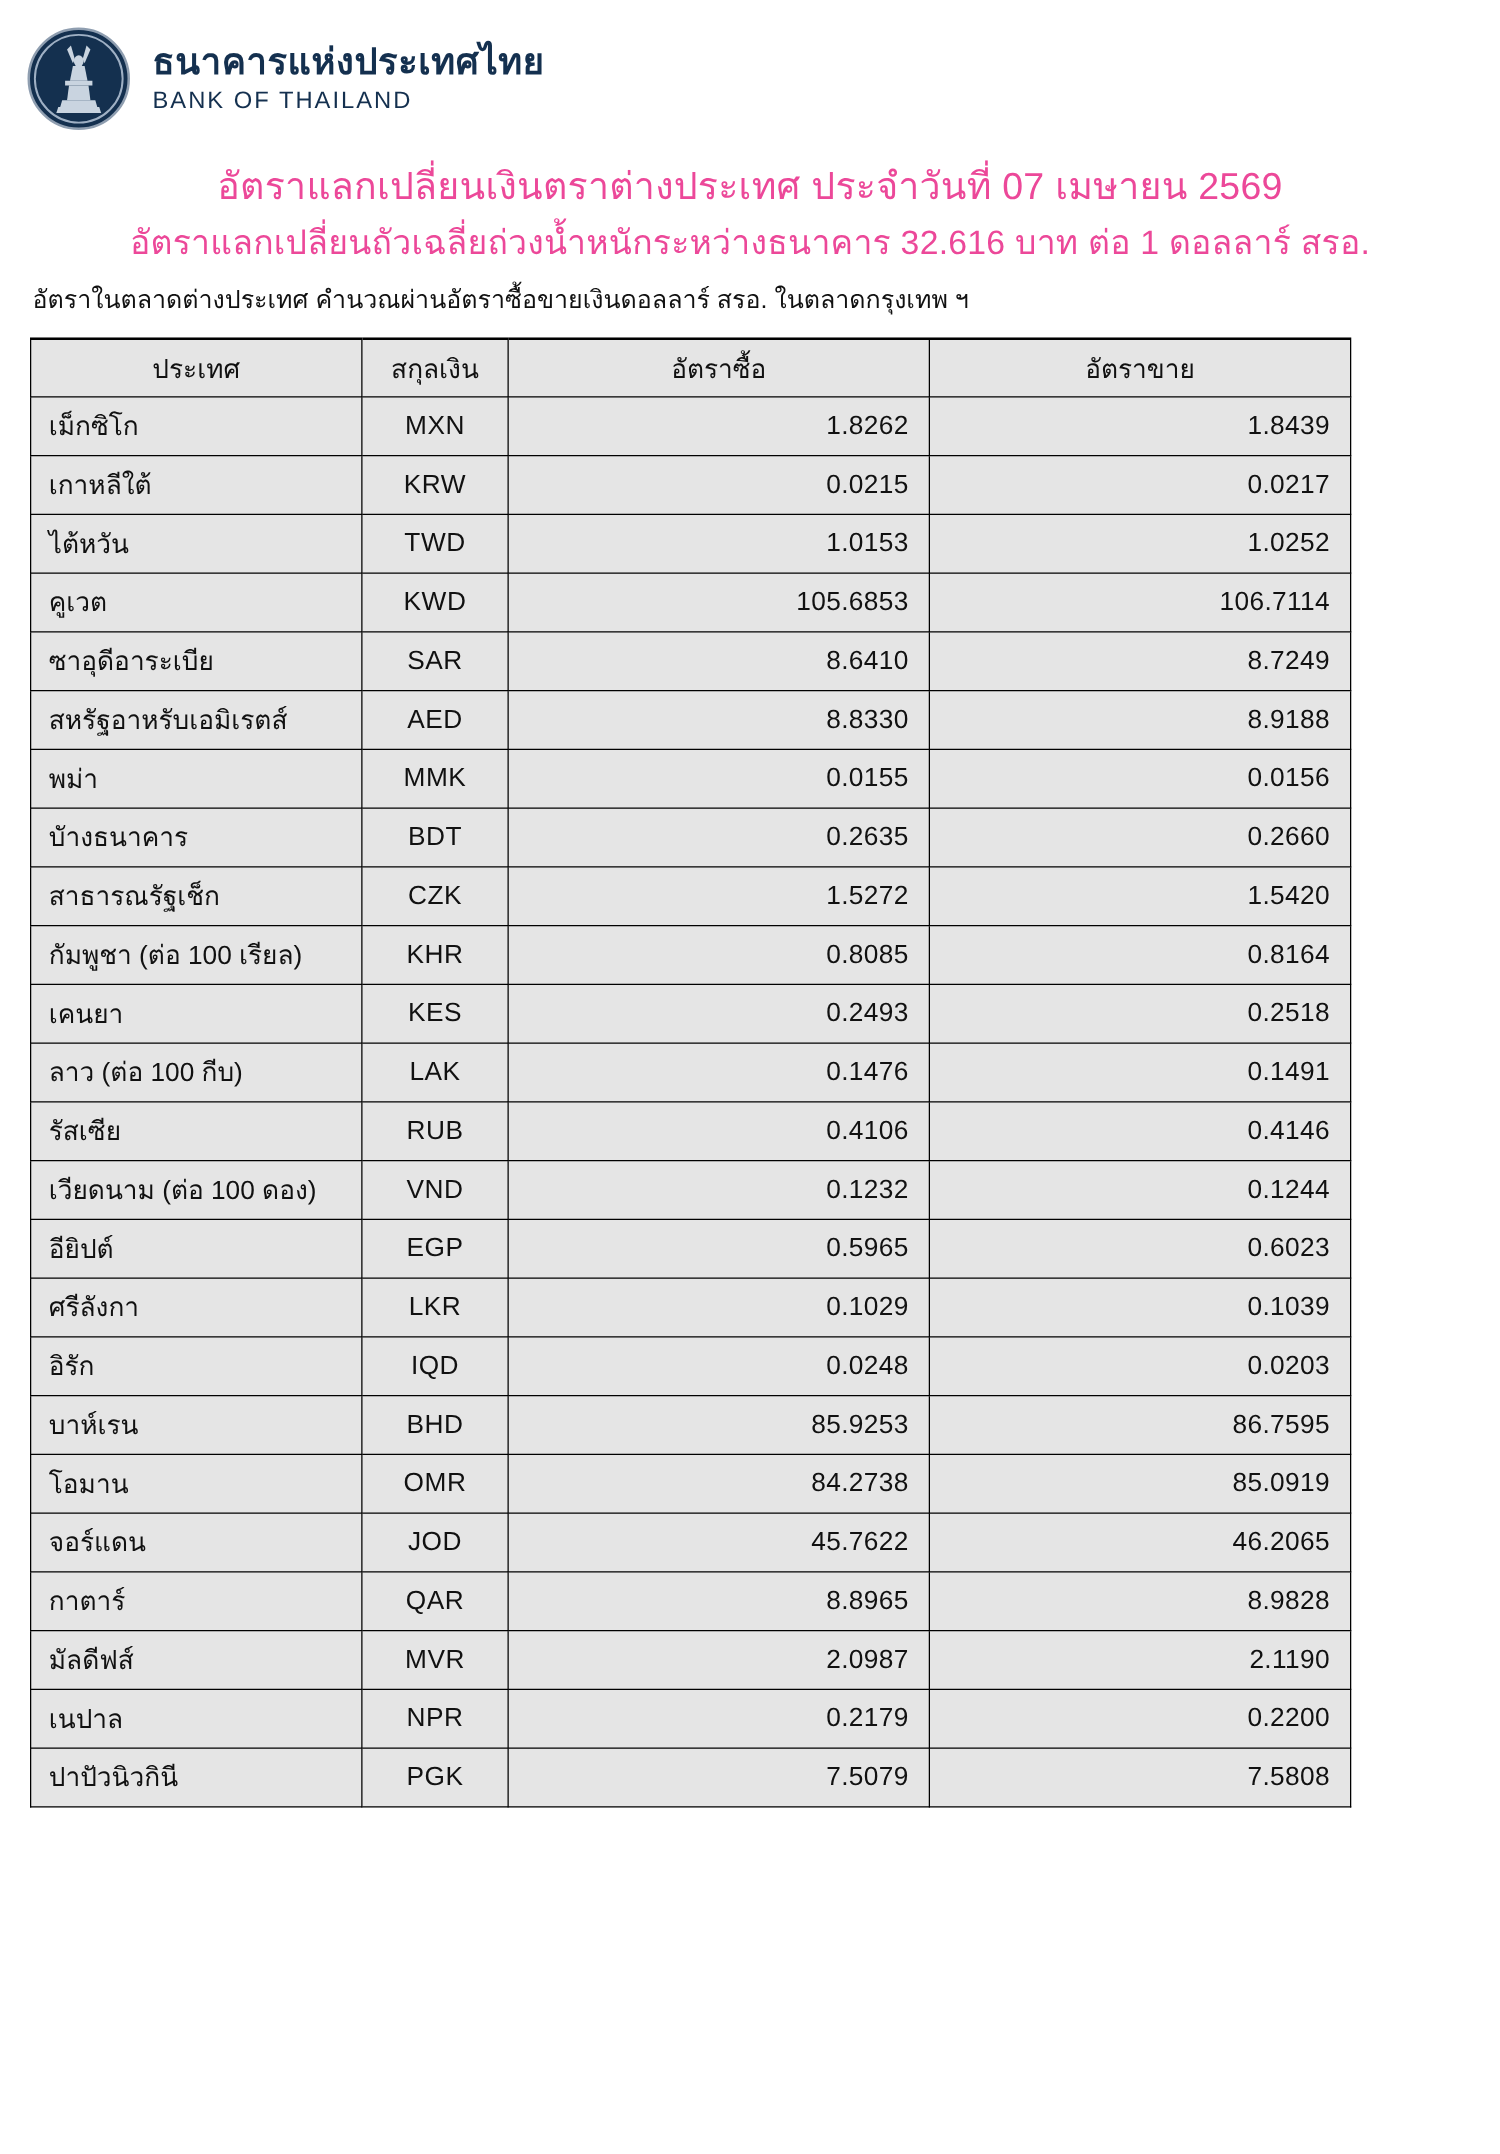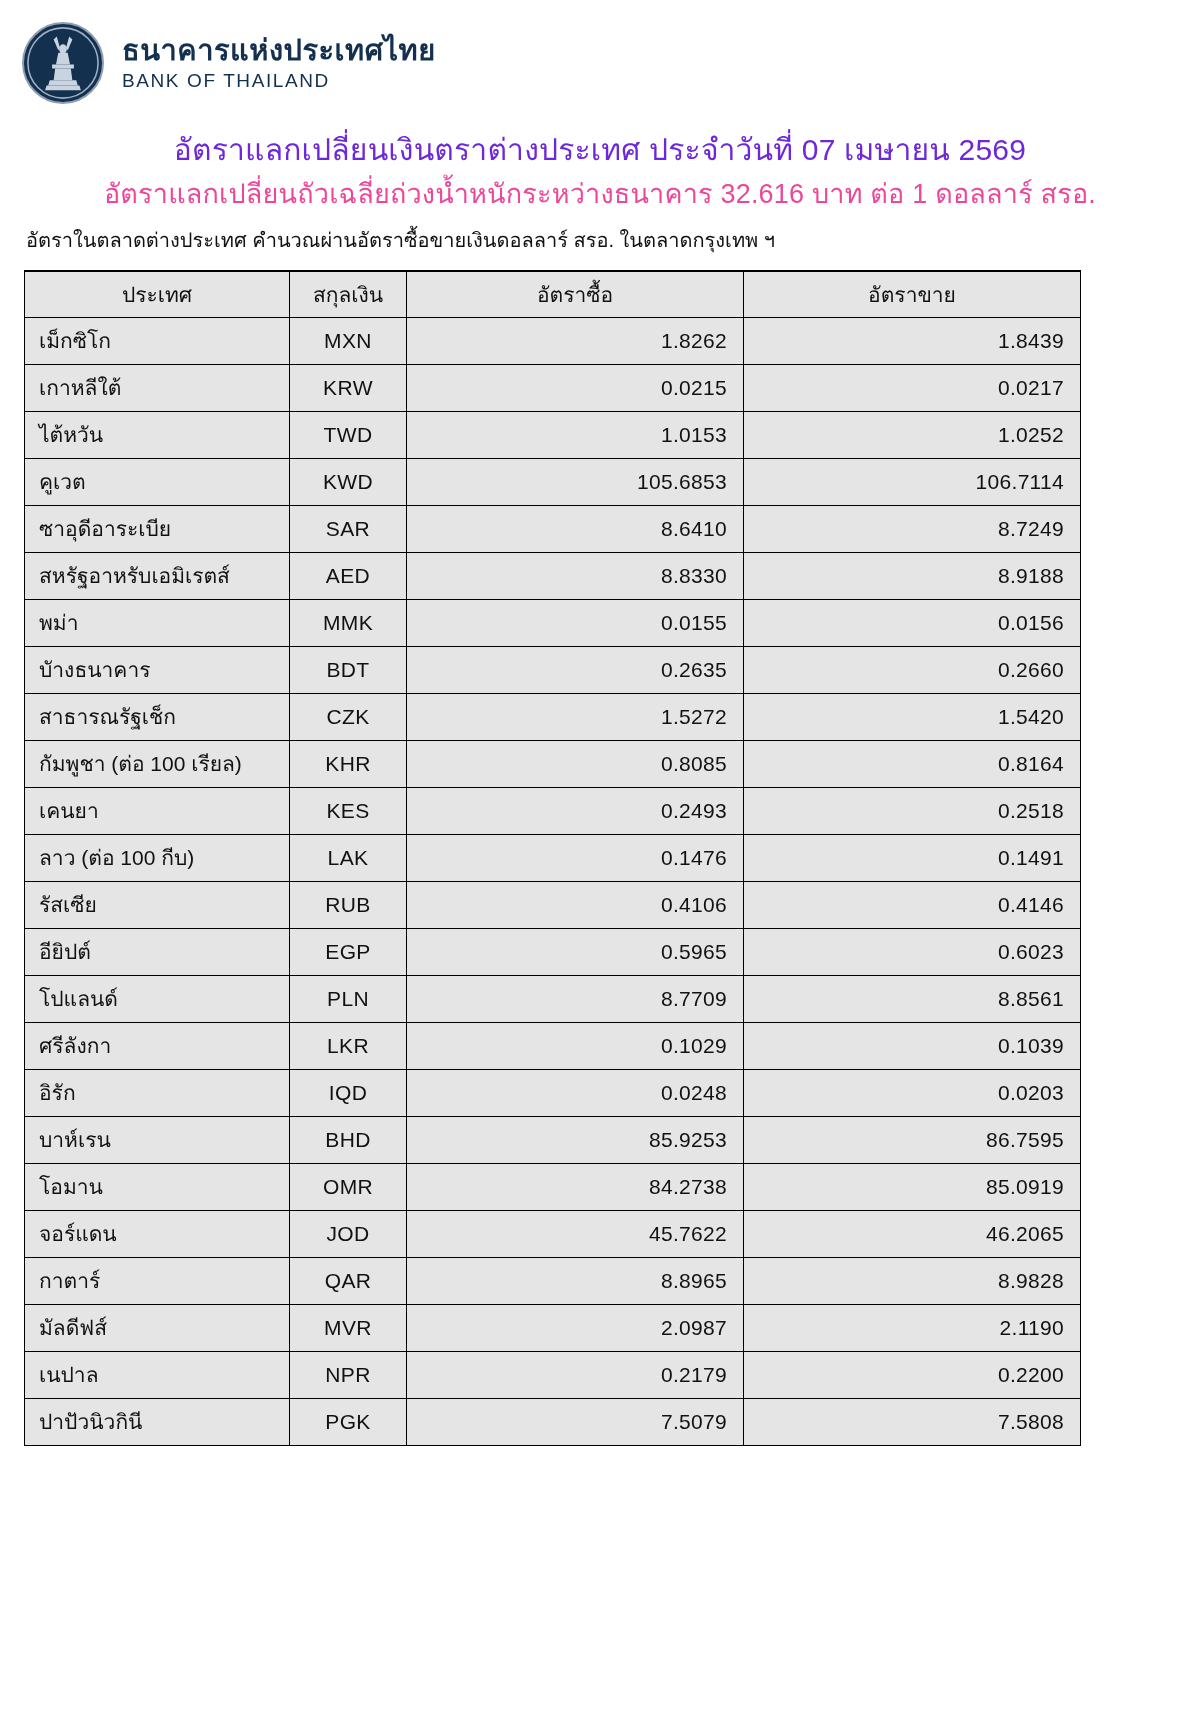--- a/index.html
+++ b/index.html
@@ -63,21 +63,21 @@
 
   
   .titles {
     margin-top: 18px;
     padding: 0 24px;
   }
   .title-line1 {
     text-align: center;
     font-size: 30px;
     font-weight: 400;
-    color: #6d28d9;
+    color: #ec4899;
     letter-spacing: 0.2px;
     line-height: 1.45;
   }
   .title-line2 {
     text-align: center;
     font-size: 27px;
     font-weight: 400;
     color: #ec4899;
     letter-spacing: 0.2px;
     line-height: 1.5;
@@ -255,32 +255,32 @@
           <td class="rate">0.1476</td>
           <td class="rate">0.1491</td>
         </tr>
         <tr>
           <td class="country">รัสเซีย</td>
           <td class="code">RUB</td>
           <td class="rate">0.4106</td>
           <td class="rate">0.4146</td>
         </tr>
         <tr>
+          <td class="country">เวียดนาม (ต่อ 100 ดอง)</td>
+          <td class="code">VND</td>
+          <td class="rate">0.1232</td>
+          <td class="rate">0.1244</td>
+        </tr>
+        <tr>
           <td class="country">อียิปต์</td>
           <td class="code">EGP</td>
           <td class="rate">0.5965</td>
           <td class="rate">0.6023</td>
         </tr>
         <tr>
-          <td class="country">โปแลนด์</td>
-          <td class="code">PLN</td>
-          <td class="rate">8.7709</td>
-          <td class="rate">8.8561</td>
-        </tr>
-        <tr>
           <td class="country">ศรีลังกา</td>
           <td class="code">LKR</td>
           <td class="rate">0.1029</td>
           <td class="rate">0.1039</td>
         </tr>
         <tr>
           <td class="country">อิรัก</td>
           <td class="code">IQD</td>
           <td class="rate">0.0248</td>
           <td class="rate">0.0203</td>

